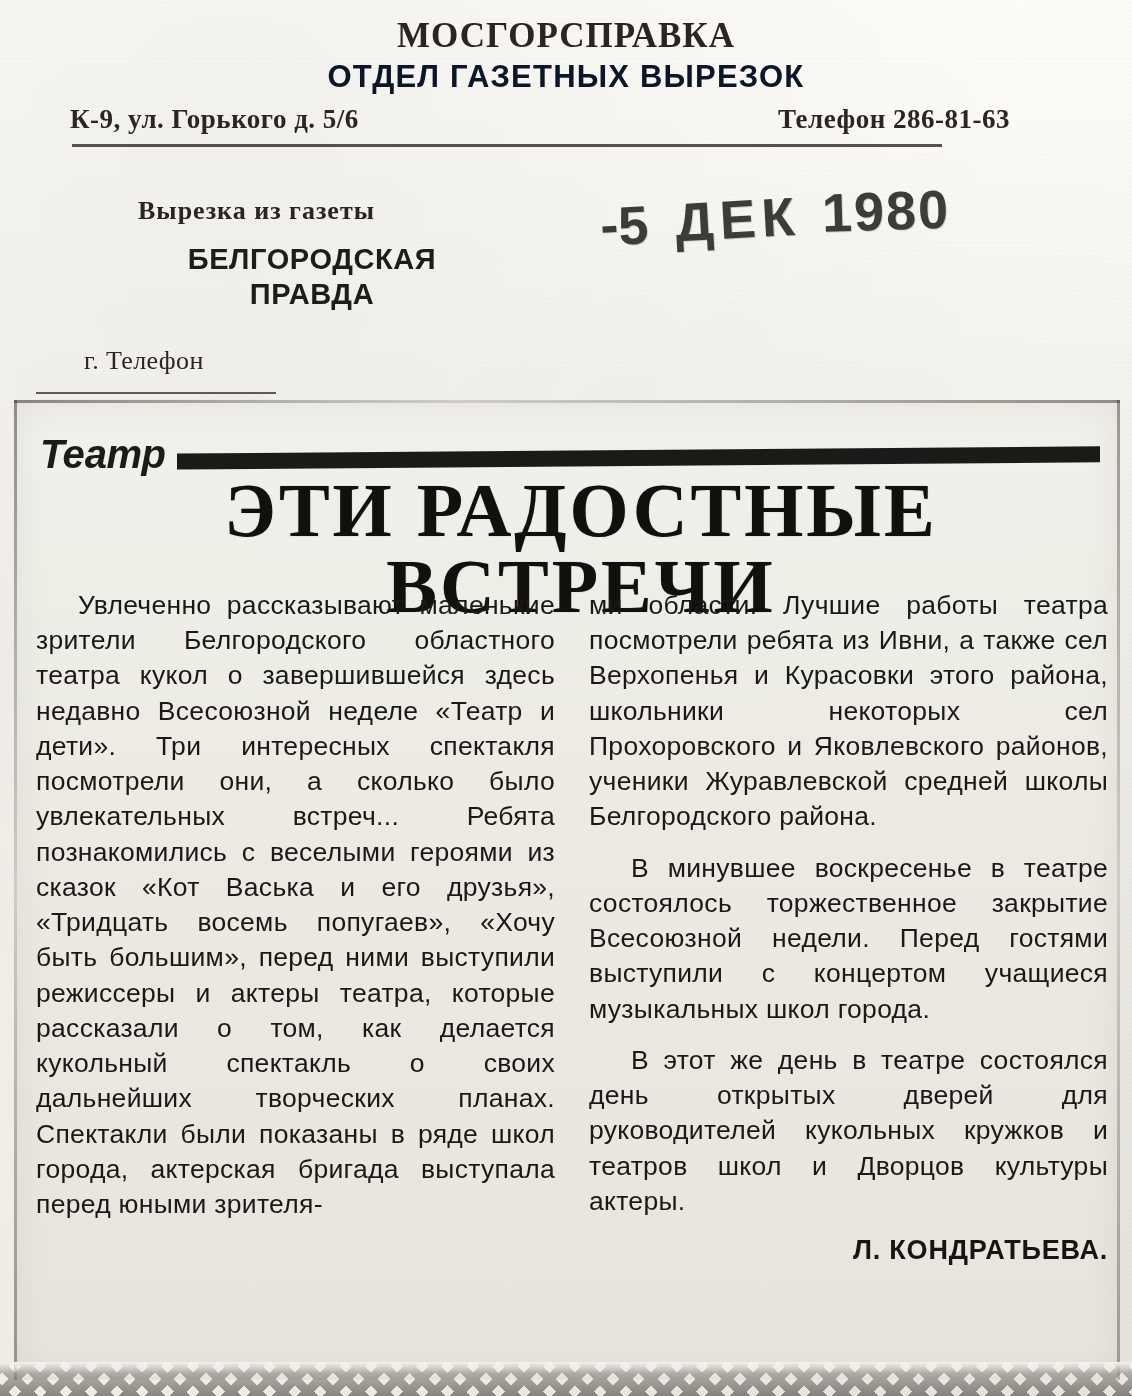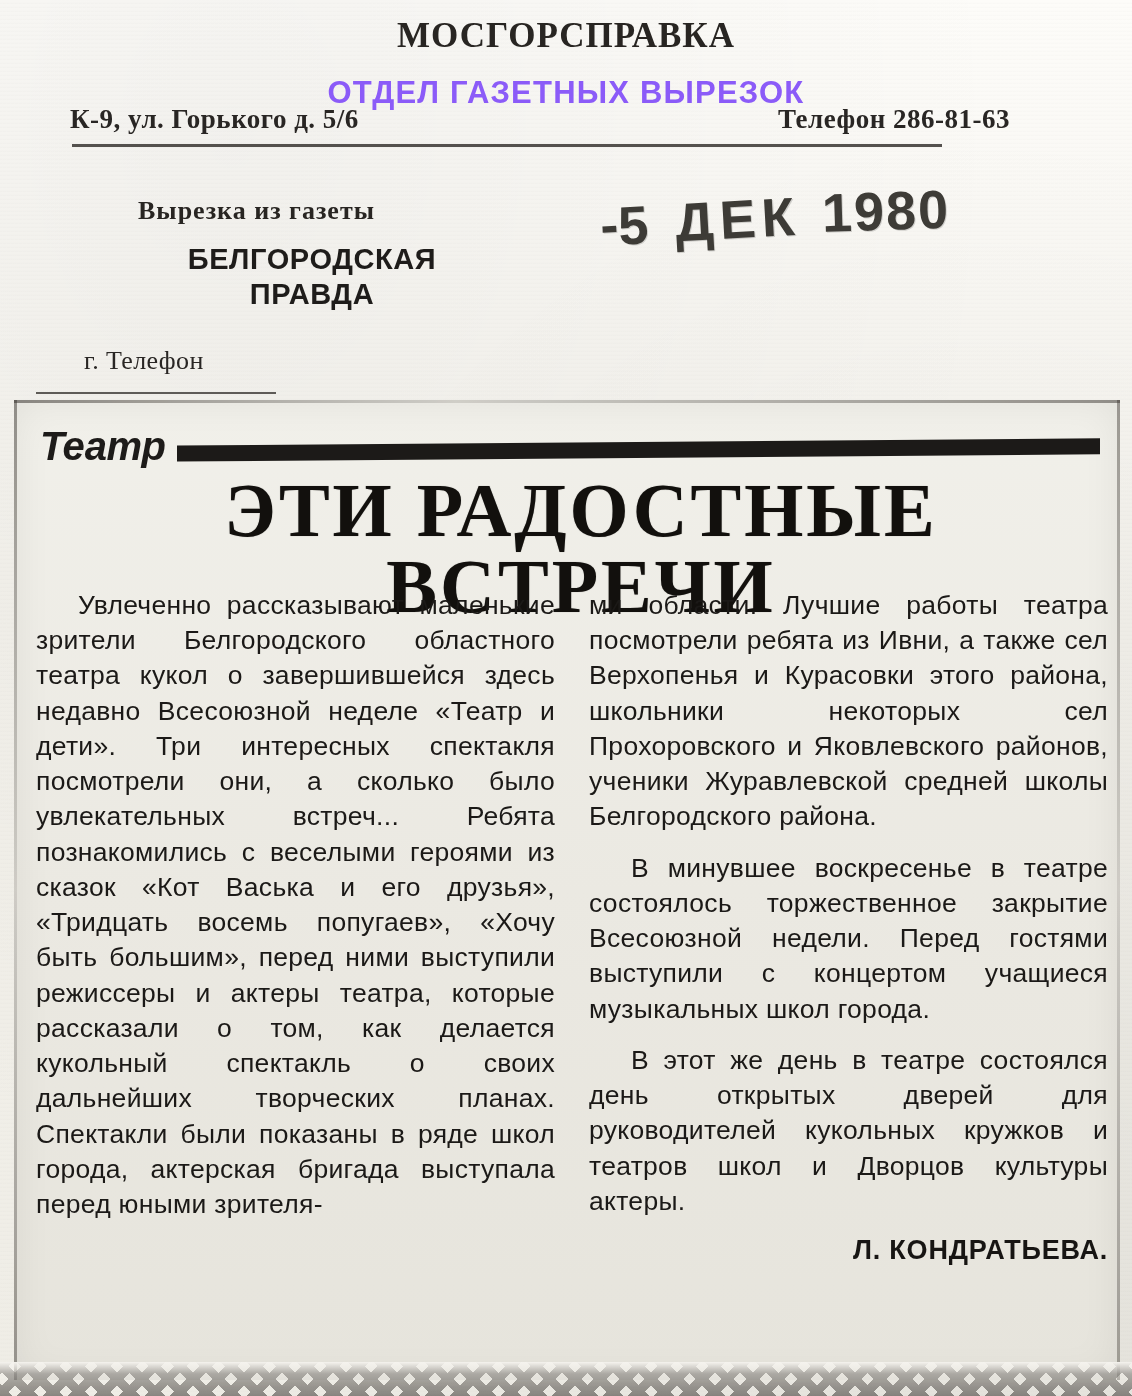--- a/index.html
+++ b/index.html
@@ -45,23 +45,23 @@
     font-size: 35px;
     letter-spacing: 1px;
     color: #2a2724;
     line-height: 1.05;
   }
   .stamp-title-2 {
     font-family: "Liberation Sans", sans-serif;
     font-weight: bold;
     font-size: 31px;
     letter-spacing: 1.2px;
-    color: #8b5cf6;
+    color: #0f172a;
     line-height: 1.15;
-    margin-top: 20px;
+    margin-top: 4px;
   }
   .stamp-addr-row {
     position: absolute;
     left: 70px;
     top: 104px;
     width: 940px;
     display: flex;
     justify-content: space-between;
     font-family: "Liberation Serif", serif;
     font-weight: bold;
@@ -171,21 +171,21 @@
   }
   .clip-edge-right {
     position: absolute;
     right: 0; top: 0; width: 3px; height: 100%;
     background: linear-gradient(180deg, rgba(60,55,50,0.45), rgba(60,55,50,0.12) 50%, rgba(60,55,50,0.4));
   }
 
   .rubric-row {
     position: absolute;
     left: 26px;
-    top: 24px;
+    top: 32px;
     width: 1060px;
     display: flex;
     align-items: center;
   }
   .rubric-label {
     font-family: "Liberation Sans", sans-serif;
     font-weight: bold;
     font-style: italic;
     font-size: 40px;
     color: #1f1d1b;

